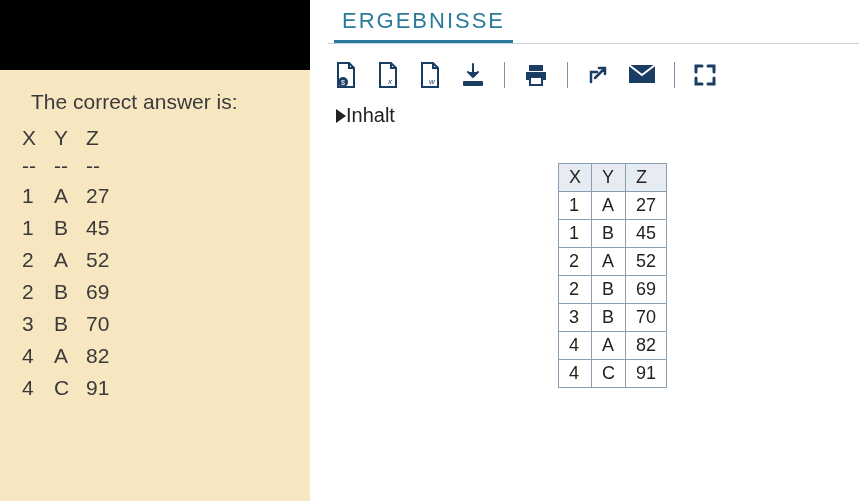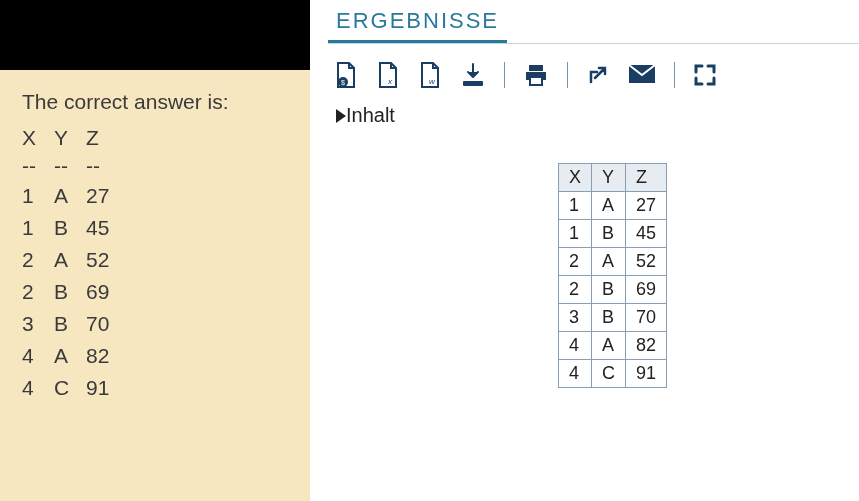--- a/index.html
+++ b/index.html
@@ -21,20 +21,21 @@
     }
     .answer-panel {
       flex: 1;
       background: #f7e7c1;
       padding: 20px 12px 20px 22px;
       font-size: 21px;
       color: #3a3a3a;
     }
     .answer-title {
       margin-bottom: 8px;
+      margin-left: 9px;
     }
     .ans-table {
       border-collapse: collapse;
       font-size: 21px;
       color: #3a3a3a;
     }
     .ans-table th, .ans-table td {
       text-align: left;
       font-weight: normal;
       padding: 4px 10px 4px 0;
@@ -49,20 +50,21 @@
       padding-left: 18px;
       padding-top: 0;
     }
     .tab-title {
       font-size: 22px;
       color: #2b7a9b;
       letter-spacing: 2px;
       padding: 8px 8px 6px 8px;
       display: inline-block;
       border-bottom: 3px solid #2b7a9b;
+      margin-left: 6px;
     }
     .tab-underline-full {
       border-bottom: 1px solid #c5d3dc;
       margin-bottom: 12px;
     }
     .toolbar {
       display: flex;
       align-items: center;
       gap: 18px;
       padding: 6px 6px 10px 6px;

